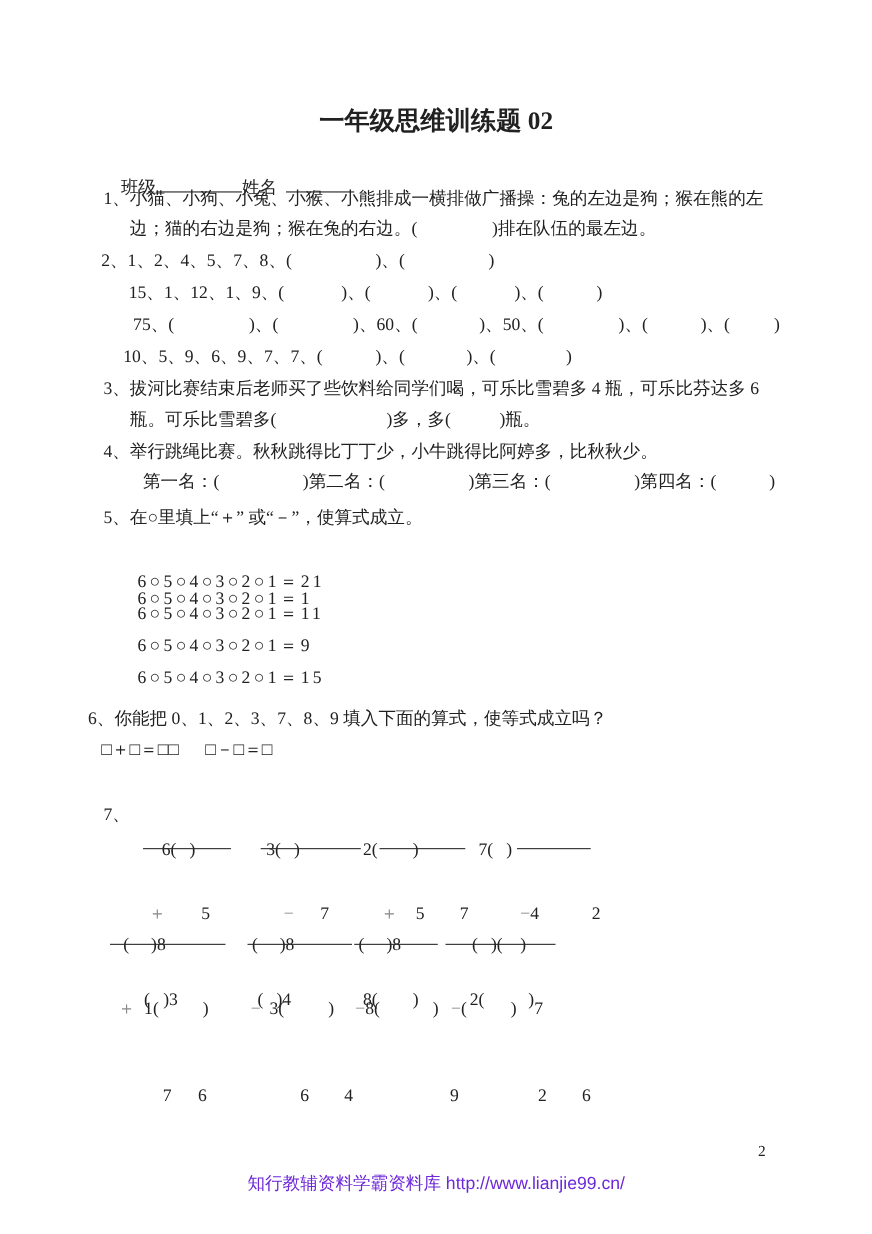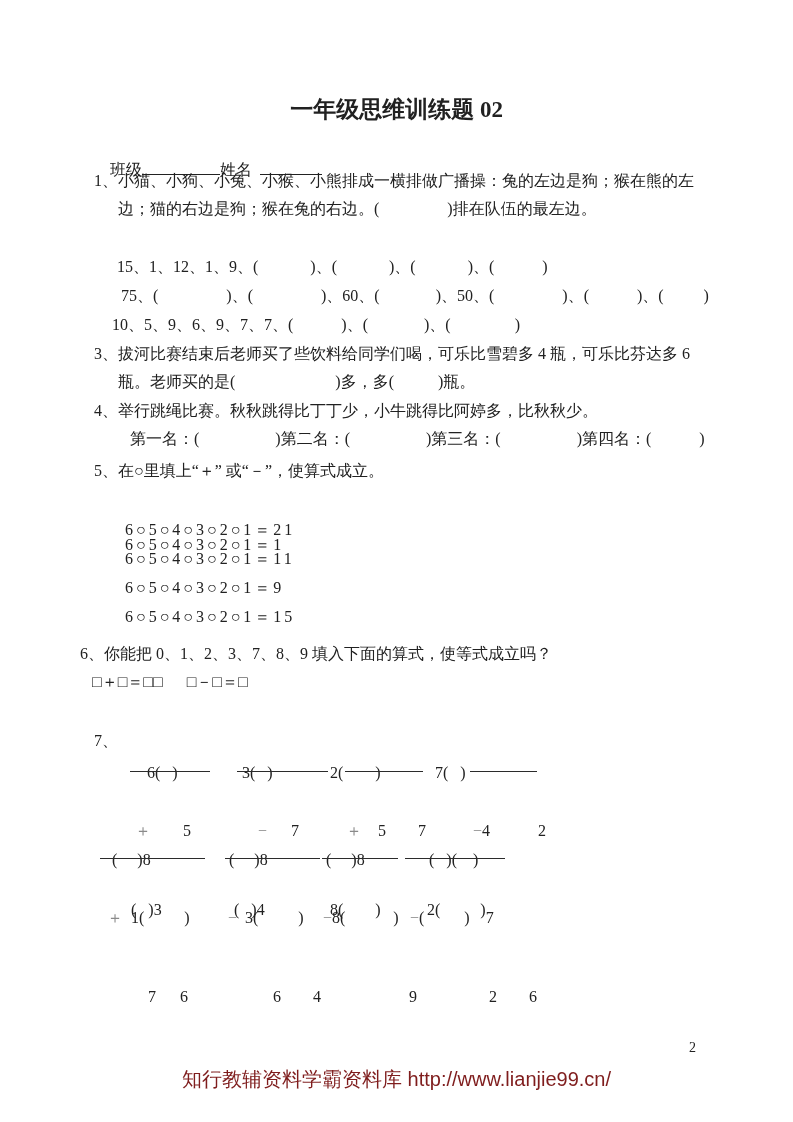--- a/index.html
+++ b/index.html
@@ -44,44 +44,45 @@
     border-top:1.6px solid #2b2b2b;
   }
   .page-number {
     position:absolute; top:1040px; left:689px;
     font-size:14px;
   }
   .footer {
     position:absolute; top:1066px; left:0; width:100%;
     text-align:center;
     font-family:"Liberation Sans","DejaVu Sans",sans-serif;
-    font-size:20px; color:#7f1d1d;
+    font-size:16px; color:#6d28d9;
     white-space:pre;
   }
 </style>
 </head>
 <body>
 
 <div class="page">
 
   <div class="title">一年级思维训练题 02</div>
 
   <div class="line" style="left:94px; top:139px;">
     <span>班级</span><span class="blank" style="width:78px;"></span><span>姓名</span><span class="meta-gap"></span><span class="blank" style="width:62px;"></span>
   </div>
 
   <div class="line" style="left:94px;  top:171px;">1、小猫、小狗、小兔、小猴、小熊排成一横排做广播操：兔的左边是狗；猴在熊的左</div>
   <div class="line" style="left:118px; top:199px;">边；猫的右边是狗；猴在兔的右边。(                 )排在队伍的最左边。</div>
 
+  <div class="line" style="left:92px;  top:228px;">2、1、2、4、5、7、8、(                   )、(                   )</div>
   <div class="line" style="left:117px; top:257px;">15、1、12、1、9、(             )、(             )、(             )、(            )</div>
   <div class="line" style="left:121px; top:286px;">75、(                 )、(                 )、60、(              )、50、(                 )、(            )、(          )</div>
   <div class="line" style="left:112px; top:315px;">10、5、9、6、9、7、7、(            )、(              )、(                )</div>
 
   <div class="line" style="left:94px;  top:344px;">3、拔河比赛结束后老师买了些饮料给同学们喝，可乐比雪碧多 4 瓶，可乐比芬达多 6</div>
-  <div class="line" style="left:118px; top:372px;">瓶。老师买的是(                         )多，多(           )瓶。</div>
+  <div class="line" style="left:118px; top:372px;">瓶。可乐比雪碧多(                         )多，多(           )瓶。</div>
 
   <div class="line" style="left:94px;  top:401px;">4、举行跳绳比赛。秋秋跳得比丁丁少，小牛跳得比阿婷多，比秋秋少。</div>
   <div class="line" style="left:130px; top:429px;">第一名：(                   )第二名：(                   )第三名：(                   )第四名：(            )</div>
 
   <div class="line" style="left:94px;  top:461px;">5、在○里填上“＋” 或“－”，使算式成立。</div>
   <div class="line eq" style="left:125px; top:491px;margin-top:44px;">6○5○4○3○2○1＝1</div>
   <div class="line eq" style="left:125px; top:520px;">6○5○4○3○2○1＝21</div>
   <div class="line eq" style="left:125px; top:549px;">6○5○4○3○2○1＝11</div>
   <div class="line eq" style="left:125px; top:578px;">6○5○4○3○2○1＝9</div>
   <div class="line eq" style="left:125px; top:607px;">6○5○4○3○2○1＝15</div>

